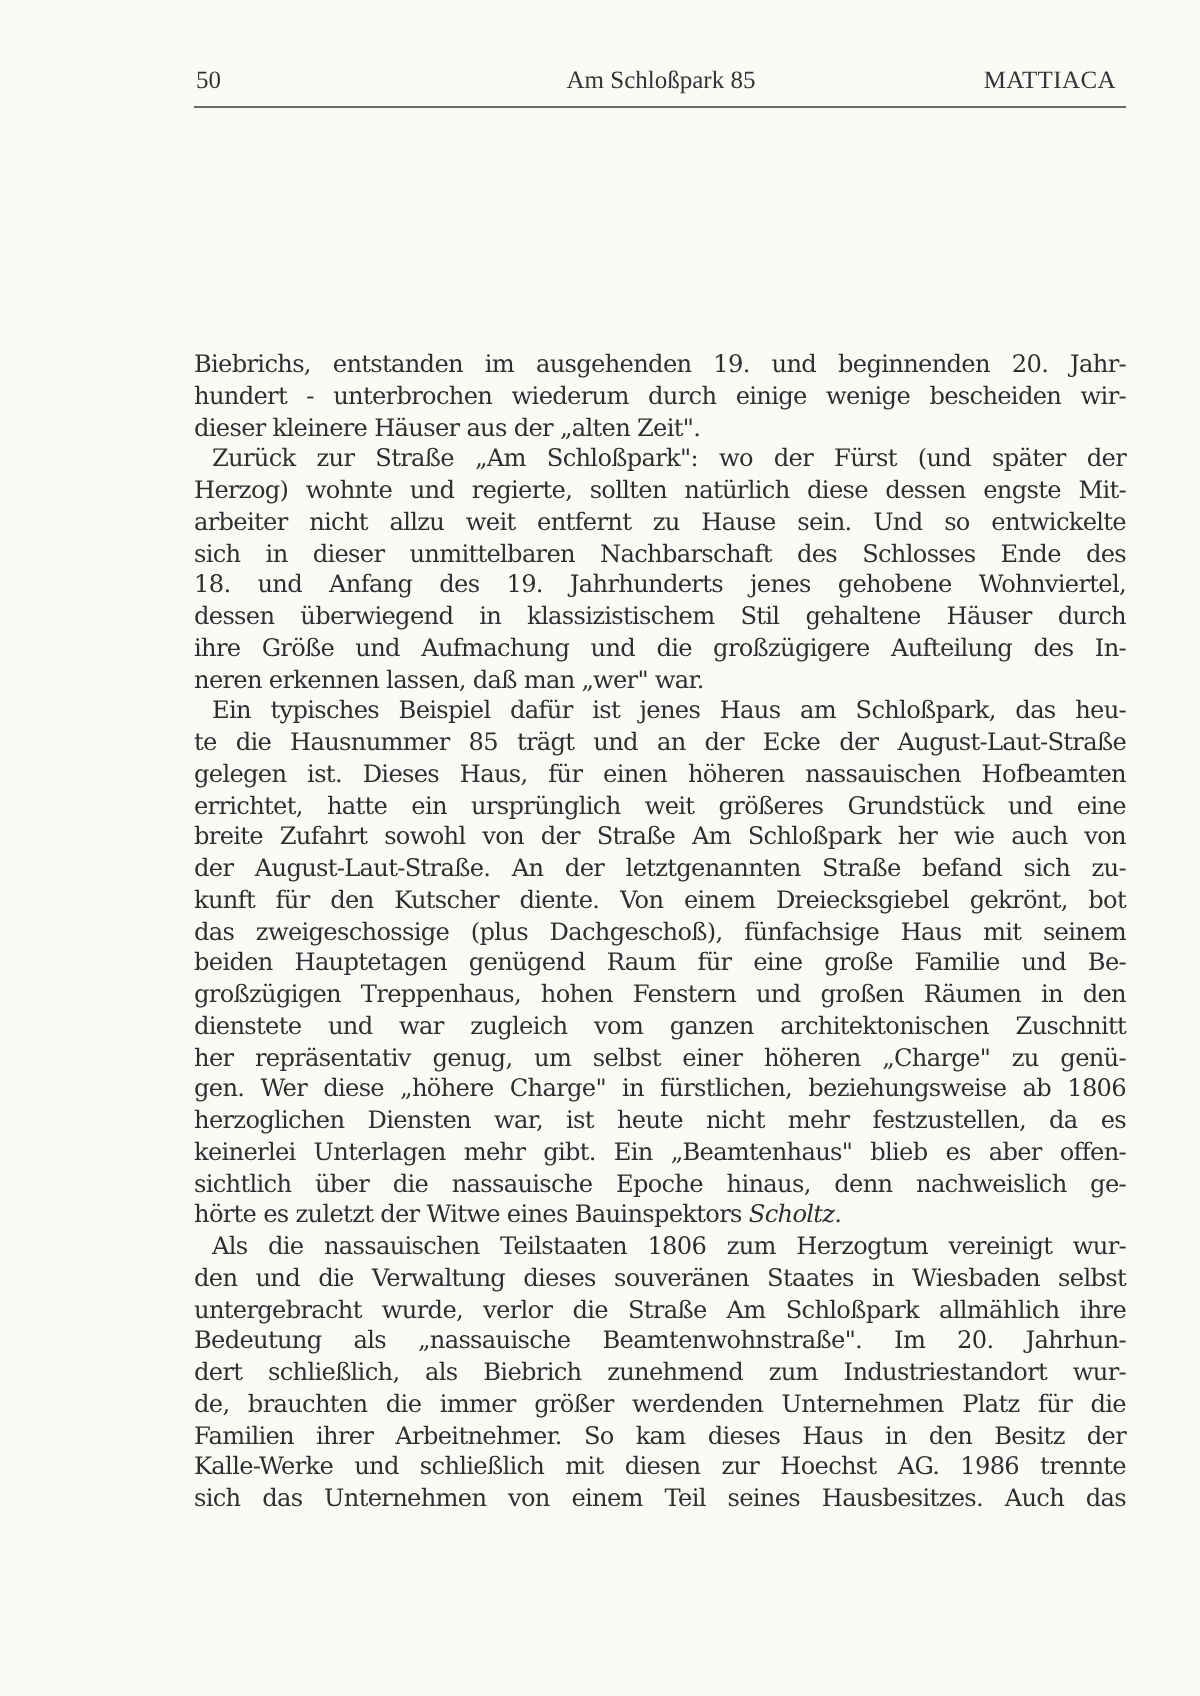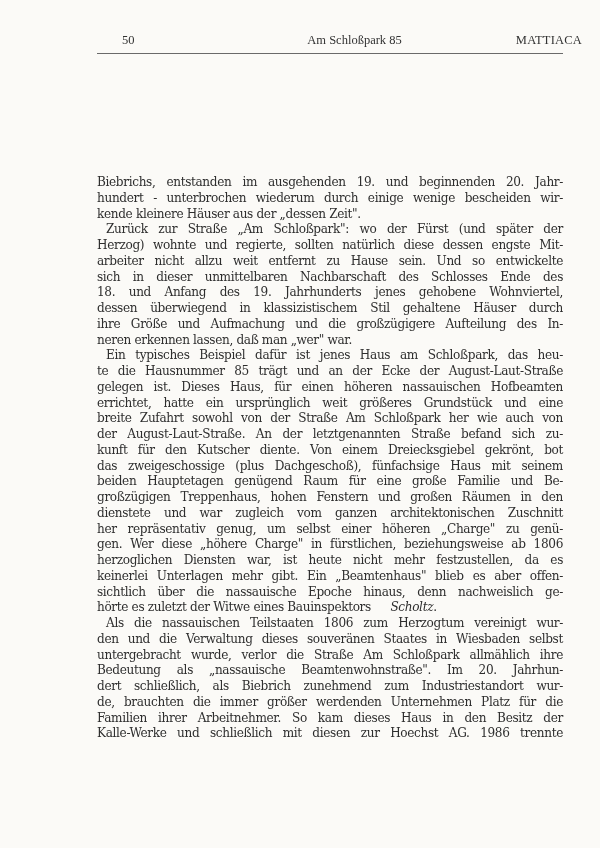--- a/index.html
+++ b/index.html
@@ -17,21 +17,20 @@
     }
     .header {
       position: absolute;
       left: 98px;
       top: 33px;
       width: 465px;
       height: 20px;
       font-family: "Liberation Serif", "DejaVu Serif", serif;
       font-size: 12.5px;
       color: #333;
-      margin-left: 24px;
     }
     .header .pnum { position: absolute; left: 0; top: 0; }
     .header .title { position: absolute; left: 0; right: 0; top: 0; text-align: center; }
     .header .journal { position: absolute; right: 5px; top: 0; letter-spacing: 0.2px; }
     .header-rule {
       position: absolute;
       left: 97px;
       top: 53px;
       width: 466px;
       height: 0;
@@ -55,37 +54,37 @@
       text-align-last: justify;
       height: 15.75px;
     }
     .line.last {
       text-align-last: left;
     }
     .line.indent {
       padding-left: 9px;
     }
     .para { display: block; }
-    .em { font-style: italic; margin-left: 16px; }
+    .em { font-style: italic; }
   </style>
 </head>
 <body>
 
 <div class="header">
   <span class="pnum">50</span>
   <span class="title">Am Schloßpark 85</span>
   <span class="journal">MATTIACA</span>
 </div>
 <div class="header-rule"></div>
 
 <div class="body-text" id="body-text">
     <div class="para">
       <span class="line">Biebrichs, entstanden im ausgehenden 19. und beginnenden 20. Jahr-</span>
       <span class="line">hundert - unterbrochen wiederum durch einige wenige bescheiden wir-</span>
-      <span class="line last">kende kleinere Häuser aus der „dessen Zeit".</span>
+      <span class="line last">dieser kleinere Häuser aus der „alten Zeit".</span>
     </div>
     <div class="para">
       <span class="line indent">Zurück zur Straße „Am Schloßpark": wo der Fürst (und später der</span>
       <span class="line">Herzog) wohnte und regierte, sollten natürlich diese dessen engste Mit-</span>
       <span class="line">arbeiter nicht allzu weit entfernt zu Hause sein. Und so  entwickelte</span>
       <span class="line">sich in dieser unmittelbaren Nachbarschaft des Schlosses Ende des</span>
       <span class="line">18. und Anfang des 19. Jahrhunderts jenes gehobene Wohnviertel,</span>
       <span class="line">dessen überwiegend in klassizistischem Stil gehaltene Häuser durch</span>
       <span class="line">ihre Größe und Aufmachung und die großzügigere Aufteilung des In-</span>
       <span class="line last">neren erkennen lassen, daß man „wer" war.</span>
@@ -111,14 +110,15 @@
     </div>
     <div class="para">
       <span class="line indent">Als die nassauischen Teilstaaten 1806 zum Herzogtum vereinigt wur-</span>
       <span class="line">den und die Verwaltung dieses souveränen Staates in Wiesbaden selbst</span>
       <span class="line">untergebracht wurde, verlor die Straße Am Schloßpark allmählich ihre</span>
       <span class="line">Bedeutung als „nassauische Beamtenwohnstraße". Im 20. Jahrhun-</span>
       <span class="line">dert schließlich, als Biebrich zunehmend zum Industriestandort wur-</span>
       <span class="line">de, brauchten die immer größer werdenden Unternehmen Platz für die</span>
       <span class="line">Familien ihrer Arbeitnehmer. So kam dieses Haus in den Besitz der</span>
       <span class="line">Kalle-Werke und schließlich mit diesen zur Hoechst AG. 1986 trennte</span>
+      <span class="line">sich das Unternehmen von einem Teil seines Hausbesitzes. Auch das</span>
     </div>
   </div>
 
 </body></html>

